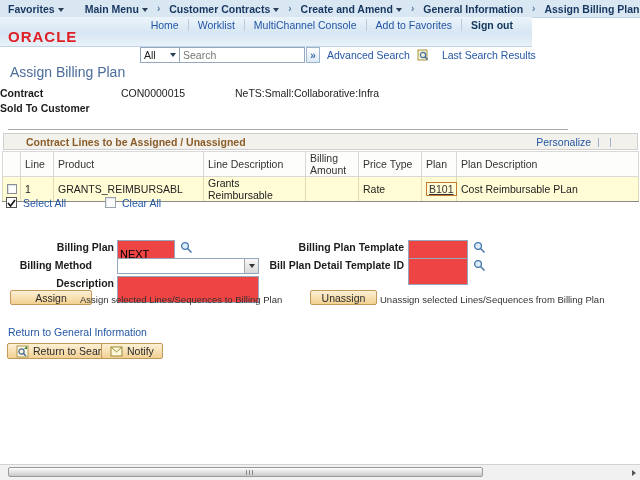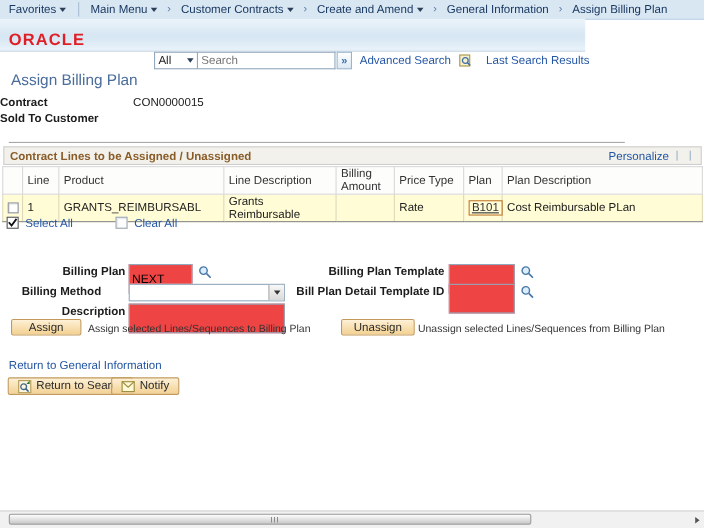--- a/index.html
+++ b/index.html
@@ -3,21 +3,21 @@
 <meta charset="utf-8">
 <style>
   * { margin:0; padding:0; box-sizing:border-box; }
   html,body { width:640px; height:480px; overflow:hidden; background:#fff;
               font-family:"Liberation Sans", sans-serif; }
   #app { position:relative; width:640px; height:480px; background:#fff; font-size:10.5px; color:#222; }
 
   
   .crumbbar { position:absolute; top:0; left:0; width:640px; height:18px;
               background:#d9e7f3; border-bottom:1px solid #bfd3e6;
-              display:flex; align-items:center; padding-left:8px; color:#16365f; }
+              display:flex; align-items:center; padding-left:8px; color:#16365f;font-weight:bold; }
   .crumb { margin-right:9px; white-space:nowrap; cursor:pointer; }
   .crumb-static { margin-right:9px; white-space:nowrap; }
   .caret { display:inline-block; width:0; height:0; border-left:3px solid transparent;
            border-right:3px solid transparent; border-top:4px solid #2b3f57;
            margin-left:3px; vertical-align:middle; }
   .vdiv { width:1px; height:13px; background:#a9bfd4; margin:0 10px 0 2px; }
   .csep { color:#5a7ba6; margin-right:9px; font-size:10px; }
 
   
   .banner { position:absolute; top:17px; left:0; width:532px; height:30px;
@@ -54,21 +54,21 @@
   .inforow { position:absolute; left:0; width:640px; height:13px; }
   .inforow .ilbl { position:absolute; left:0; width:115px; font-weight:bold; color:#1c1c1c; }
   .inforow .ival { position:absolute; left:121px; }
   .inforow .ival2 { position:absolute; left:235px; }
   .r1 { top:87px; } .r2 { top:102px; }
 
   .divider { position:absolute; top:129px; left:8px; width:560px; height:1px; background:#a8a8a8; }
 
   
   .ghdr { position:absolute; height:17px; background:#f2f1ec; border:1px solid #cfcfcf;
-          display:flex; align-items:center; justify-content:space-between; padding:0 5px;gap:28px; }
+          display:flex; align-items:center; justify-content:space-between; padding:0 22px;gap:28px; }
   .ghdr .gtitle { font-weight:bold; color:#8a5c28; }
   .ghdr-grid { top:133px; left:3px; width:635px; }
   .ghdr-form { top:216px; left:3px; width:593px; }
   .pipe { display:inline-block; width:1px; height:9px; background:#9db3c9; margin:0 4px; vertical-align:middle; }
 
   
   table.grid { position:absolute; top:151px; left:2px; width:636px; border-collapse:collapse; table-layout:fixed; }
   table.grid thead td { height:21px; background:#fdfdfb; border:1px solid #d9d9d9;
                         font-size:10.5px; color:#333; padding:0 4px; }
   table.grid tbody td { height:17px; background:#fffcd6; border:1px solid #ddd9b9;
@@ -142,20 +142,27 @@
     <span class="csep">›</span>
     <span class="crumb"><span>Create and Amend</span><span class="caret"></span></span>
     <span class="csep">›</span>
     <span class="crumb-static">General Information</span>
     <span class="csep">›</span>
     <span class="crumb-static">Assign Billing Plan</span>
   </div>
 
   <div class="banner">
     <div class="logo">ORACLE</div>
+    <div class="topnav">
+      <span class="lnk">Home</span>
+      <span class="lnk">Worklist</span>
+      <span class="lnk">MultiChannel Console</span>
+      <span class="lnk">Add to Favorites</span>
+      <span class="signout">Sign out</span>
+    </div>
     <div class="searchrow">
       <div class="combo">
         <span>All</span>
         <span class="caret"></span>
       </div>
       <input class="searchinput" placeholder="Search" style="">
       <div class="gobtn">»</div>
       <span class="lnk">Advanced Search</span>
       <svg class="icon-inline" width="12" height="12" viewBox="0 0 12 12">
         <rect x="1" y="1" width="9" height="10" fill="#f7f1d2" stroke="#a59440" stroke-width="1"></rect>
@@ -164,20 +171,21 @@
       </svg>
       <span class="lnk" style="margin-left:13px">Last Search Results</span>
     </div>
   </div>
 
 
   <div class="pagetitle">Assign Billing Plan</div>
   <div class="inforow r1">
     <span class="ilbl">Contract</span>
     <span class="ival">CON0000015</span>
+    <span class="ival2">NeTS:Small:Collaborative:Infra</span>
   </div>
   <div class="inforow r2">
     <span class="ilbl">Sold To Customer</span>
   </div>
 
   <div class="divider"></div>
 
   <div class="ghdr ghdr-grid">
     <span class="gtitle">Contract Lines to be Assigned / Unassigned</span>
     <span>
@@ -261,21 +269,21 @@
   <div class="flbl frow2" style="left:230px;width:174px;top:259px">Bill Plan Detail Template ID</div>
   <input class="fin frow2" style="left: 408px; width: 60px;" value="">
   <svg class="lookup frow2" style="left:473px;top:259px" width="13" height="13" viewBox="0 0 13 13">
     <circle cx="5" cy="5" r="3.4" fill="#dceefb" stroke="#4878aa" stroke-width="1.3"></circle>
     <line x1="7.8" y1="7.8" x2="11.5" y2="11.5" stroke="#4878aa" stroke-width="1.6"></line>
   </svg>
 
   <div class="flbl frow3" style="left:0;width:114px;top:277px">Description</div>
   <input class="fin frow3" style="left: 117px; width: 142px;" value="">
 
-  <div class="pbtn btnrow" style="left:10px;width:64px">Assign</div>
+  <div class="pbtn btnrow" style="left:10px;width:82px">Assign</div>
   <div class="caption" style="left:80px">Assign selected Lines/Sequences to Billing Plan</div>
   <div class="pbtn btnrow" style="left:310px;width:67px">Unassign</div>
   <div class="caption" style="left:380px">Unassign selected Lines/Sequences from Billing Plan</div>
 
   <span class="lnk returnlink">Return to General Information</span>
 
   <div class="toolbar-btn tb1">
     <svg width="13" height="13" viewBox="0 0 13 13">
       <rect x="1" y="1" width="11" height="11" fill="#fdf6e0" stroke="#b09a55"></rect>
       <circle cx="5.5" cy="6.5" r="2.6" fill="none" stroke="#44688f" stroke-width="1.2"></circle>

